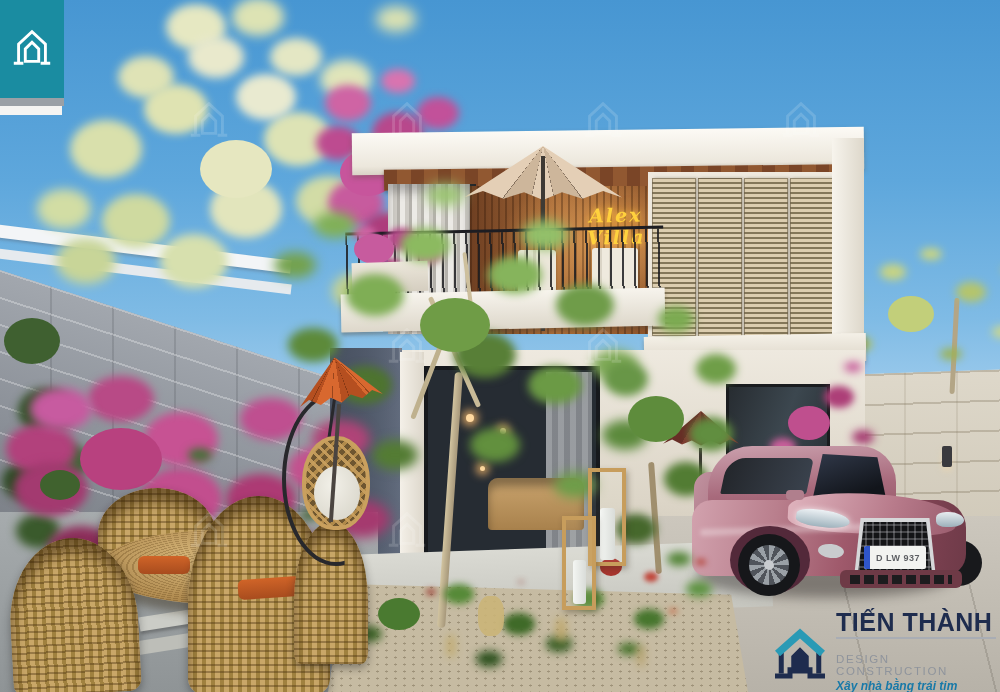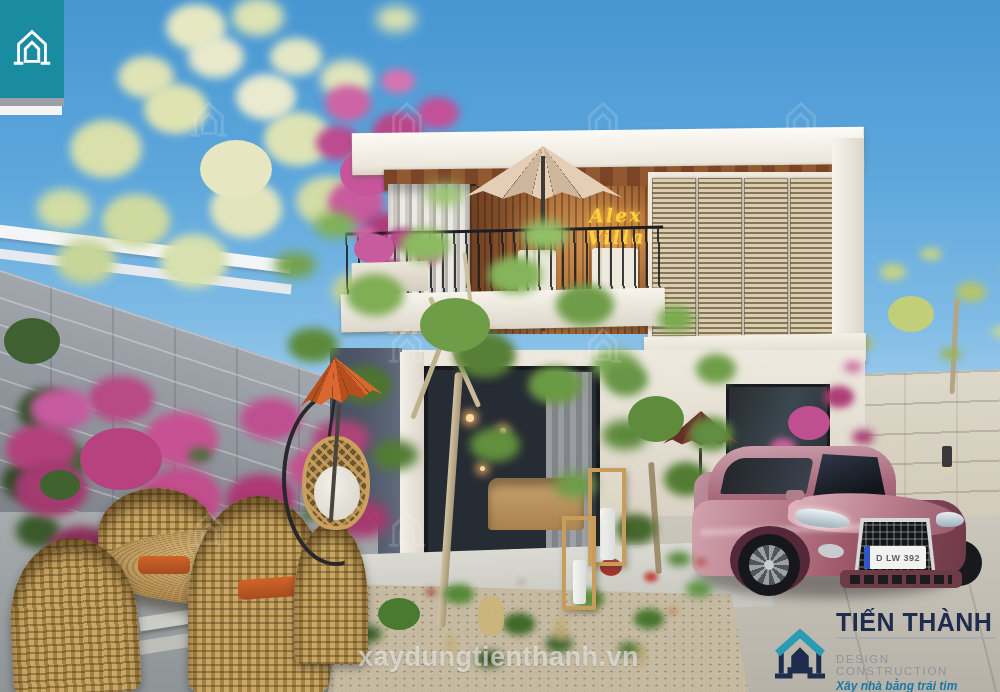--- a/index.html
+++ b/index.html
@@ -201,21 +201,21 @@
       <div class="ab" style="left:11px;top:11px;width:40px;height:40px;border-radius:50%;background:repeating-conic-gradient(#9aa0a6 0 18deg,#50545b 18deg 36deg);"></div>
       <div class="ab" style="left:26px;top:26px;width:10px;height:10px;border-radius:50%;background:#c9ccd0;"></div>
     </div>
     <div class="ab" style="left:106px;top:72px;width:54px;height:17px;border-radius:40% 60% 50% 40%;background:linear-gradient(180deg,#eef2f5,#9fb3bd);transform:rotate(7deg);box-shadow:0 0 6px rgba(255,255,255,.7);"></div>
     <div class="ab" style="left:246px;top:74px;width:28px;height:15px;border-radius:40% 60% 50% 40%;background:linear-gradient(180deg,#e8edf0,#9cb0ba);"></div>
     <div class="ab" style="left:164px;top:80px;width:82px;height:68px;clip-path:polygon(8% 0,92% 0,100% 88%,82% 100%,18% 100%,0 88%);background:#d6d7d9;">
       <div class="ab" style="left:4px;top:4px;width:74px;height:60px;clip-path:polygon(8% 0,92% 0,100% 86%,82% 100%,18% 100%,0 86%);
         background-image:repeating-linear-gradient(90deg,rgba(190,190,195,.3) 0 2px,rgba(0,0,0,0) 2px 7px),repeating-linear-gradient(0deg,rgba(190,190,195,.3) 0 2px,rgba(0,0,0,0) 2px 7px);background-color:#131416;"></div>
       <div class="ab" style="left:10px;top:28px;width:62px;height:23px;background:#f2f3f0;border-radius:2px;display:flex;align-items:center;">
         <span style="display:block;width:6px;height:100%;background:#2f55c9;border-radius:2px 0 0 2px;"></span>
-        <span style="flex:1;text-align:center;font-size:9px;font-weight:bold;color:#2a2d33;opacity:.75;letter-spacing:.5px;">D LW 392</span>
+        <span style="flex:1;text-align:center;font-size:9px;font-weight:bold;color:#2a2d33;opacity:.75;letter-spacing:.5px;">D LW 937</span>
       </div>
     </div>
     <div class="ab" style="left:150px;top:132px;width:122px;height:18px;border-radius:6px;background:#6e3a46;"></div>
     <div class="ab" style="left:160px;top:137px;width:102px;height:9px;background:repeating-linear-gradient(90deg,#1c1c1e 0 10px,rgba(0,0,0,0) 10px 14px);"></div>
     <div class="ab" style="left:128px;top:106px;width:26px;height:14px;border-radius:50%;background:#c9ccce;transform:rotate(6deg);"></div>
   </div>
 
   <div class="blob" style="left:4px;top:318px;width:56px;height:46px;background:#3f6030;
     box-shadow:14px 70px 9px 0px #35522a,-6px 140px 10px -4px #2e4a24,36px 120px 9px -6px #44663a,6px 190px 10px -6px #3a5a2c;"></div>
   <div class="blob" style="left:80px;top:428px;width:82px;height:62px;background:#b8417f;
@@ -278,21 +278,20 @@
     </svg>
 
   <div class="ab corner-logo">
     <svg style="position:absolute;left:9px;top:22px;" width="46" height="48" viewBox="0 0 48 44">
         <use href="#house-outline" stroke="#ffffff"></use>
       </svg>
   </div>
   <div class="ab corner-bar1"></div>
   <div class="ab corner-bar2"></div>
 
-  <div class="ab wm-text">xaydungtienthanh.vn</div>
 
   <div class="ab footer-logo">
     <svg width="60" height="64" viewBox="0 0 48 44" style="flex:0 0 auto;">
       <path d="M4 42 h12 v-5 h8 M44 42 h-12 v-5 h-8" fill="none" stroke="#1e2c4e" stroke-width="4"></path>
       <path d="M9 40 V21 L24 8 L39 21 V40" fill="none" stroke="#1e2c4e" stroke-width="4"></path>
       <path d="M6 24 L24 8 L42 24" fill="none" stroke="#2a9ab5" stroke-width="6"></path>
       <path d="M17 40 V26 L24 19 L31 26 V40 Z" fill="#1e2c4e"></path>
     </svg>
     <div style="margin-left:6px;">
       <div class="fl-name" style="color:#1e2c4e;">TIẾN THÀNH</div>

